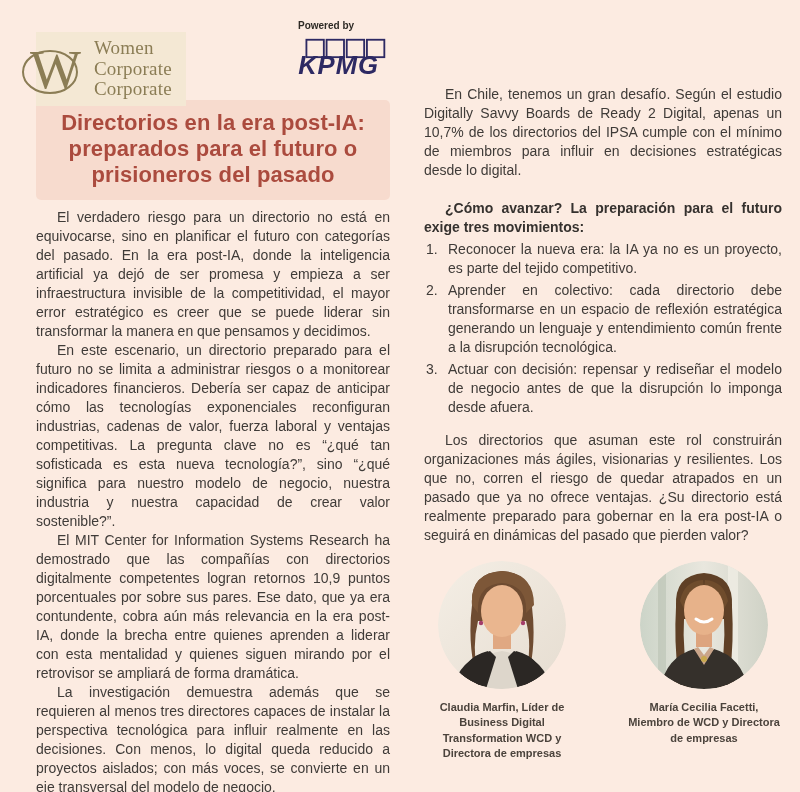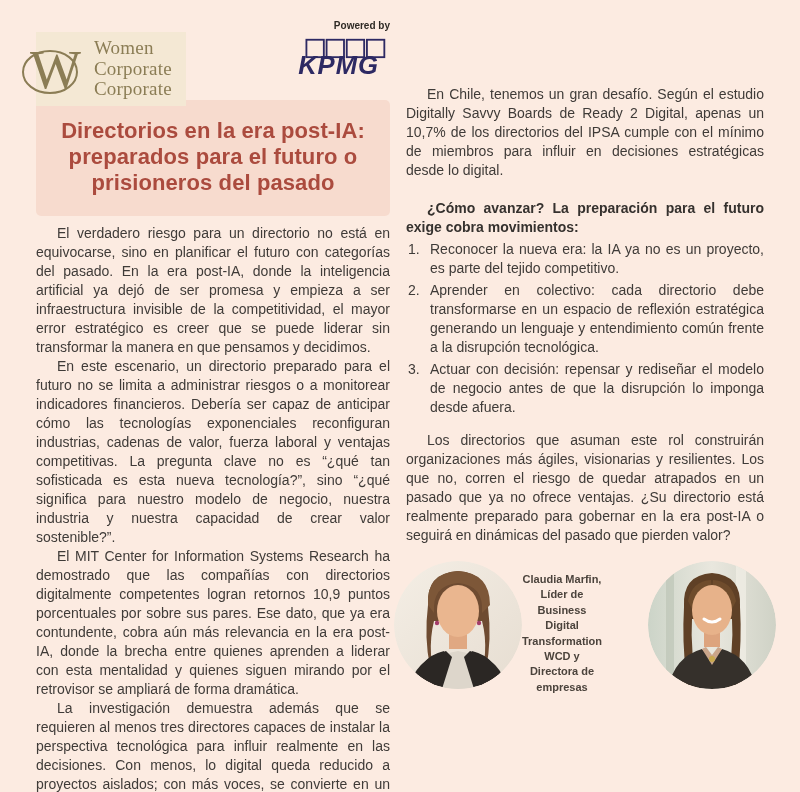--- a/index.html
+++ b/index.html
@@ -38,54 +38,54 @@
     padding:4px 14px 4px 0;
   }
   .wcd-mono{margin-left:-16px;flex:0 0 auto;}
   .wcd-text{
     color:#8b7d55;
     font-family:"Liberation Serif", serif;
     font-size:19px;line-height:1.1;
     letter-spacing:.2px;
   }
   .kpmg-block{
-    display:flex;flex-direction:column;align-items:flex-end;
+    display:flex;flex-direction:column;align-items:flex-start;
     margin-top:0;
   }
   .powered-by{
     font-size:10px;font-weight:bold;color:#2e2a25;
     margin-bottom:6px;
   }
   
   .title-box{
     margin-top:8px;
     background:#f7dbce;
     border-radius:5px;
     padding:10px 12px 12px;
     text-align:center;
   }
   .title-box h1{
-    margin:8px;
+    margin:0;
     font-size:22px;line-height:1.18;
     font-weight:bold;
     color:#ab4b3e;
     letter-spacing:.1px;
   }
   
   .body-text p{
     margin:0;
     font-size:14px;line-height:19px;
     text-align:justify;
     text-indent:1.5em;
   }
   .col-left .body-text{margin-top:8px;}
   
   .col-right{
     position:absolute;
-    left:406px;top:0;width:358px;
+    left:424px;top:0;width:358px;
   }
   .col-right .intro{
     margin-top:85px;
   }
   .col-right .heading{
     margin-top:19px;
     font-weight:bold;
     color:#35312e;
   }
   .movements{
@@ -107,21 +107,21 @@
     margin-top:14px;
   }
   
   .profiles{
     display:flex;
     justify-content:center;
     gap:46px;
     margin-top:16px;
   }
   .profile{
-    display:flex;flex-direction:row;align-items:flex-start;
+    display:flex;flex-direction:column;align-items:center;
     width:245px;
   }
   .photo{
     width:128px;height:128px;border-radius:50%;
     overflow:hidden;
     flex:0 0 auto;
   }
   .profile .caption{
     margin-top:11px;
     font-size:11px;font-weight:bold;
@@ -182,21 +182,21 @@
       <p>El MIT Center for Information Systems Research ha demostrado que las compañías con directorios digitalmente competentes logran retornos 10,9 puntos porcentuales por sobre sus pares. Ese dato, que ya era contundente, cobra aún más relevancia en la era post-IA, donde la brecha entre quienes aprenden a liderar con esta mentalidad y quienes siguen mirando por el retrovisor se ampliará de forma dramática.</p>
       <p>La investigación demuestra además que se requieren al menos tres directores capaces de instalar la perspectiva tecnológica para influir realmente en las decisiones. Con menos, lo digital queda reducido a proyectos aislados; con más voces, se convierte en un eje transversal del modelo de negocio.</p>
     </div>
   </div>
 
   <div class="col-right">
 
     <div class="body-text">
       <p class="intro">En Chile, tenemos un gran desafío. Según el estudio Digitally Savvy Boards de Ready 2 Digital, apenas un 10,7% de los directorios del IPSA cumple con el mínimo de miembros para influir en decisiones estratégicas desde lo digital.</p>
 
-      <p class="heading">¿Cómo avanzar? La preparación para el futuro exige cobra movimientos:</p>
+      <p class="heading">¿Cómo avanzar? La preparación para el futuro exige tres movimientos:</p>
 
       <div class="movements">
         <div class="movement">
           <span class="num">1.</span>
           <span class="mtext">Reconocer la nueva era: la IA ya no es un proyecto, es parte del tejido competitivo.</span>
         </div>
         <div class="movement">
           <span class="num">2.</span>
           <span class="mtext">Aprender en colectivo: cada directorio debe transformarse en un espacio de reflexión estratégica generando un lenguaje y entendimiento común frente a la disrupción tecnológica.</span>
         </div>
@@ -277,17 +277,18 @@
               <path d="M56 58 Q64 64 72 58" stroke="#fff" stroke-width="3" fill="none" stroke-linecap="round"></path>
 
               <path d="M20 128 Q26 96 54 88 L64 100 L74 88 Q102 96 108 128 Z" fill="#35302b"></path>
 
               <path d="M54 88 L64 104 L74 88 L70 86 L64 94 L58 86 Z" fill="#caa58a"></path>
 
               <circle cx="64" cy="98" r="3" fill="#c9a94e"></circle>
             </g>
           </svg>
         </div>
+        <div class="caption">María Cecilia Facetti, Miembro de WCD y Directora de empresas</div>
       </div>
 
     </div>
   </div>
 </div>
 
 </body></html>

